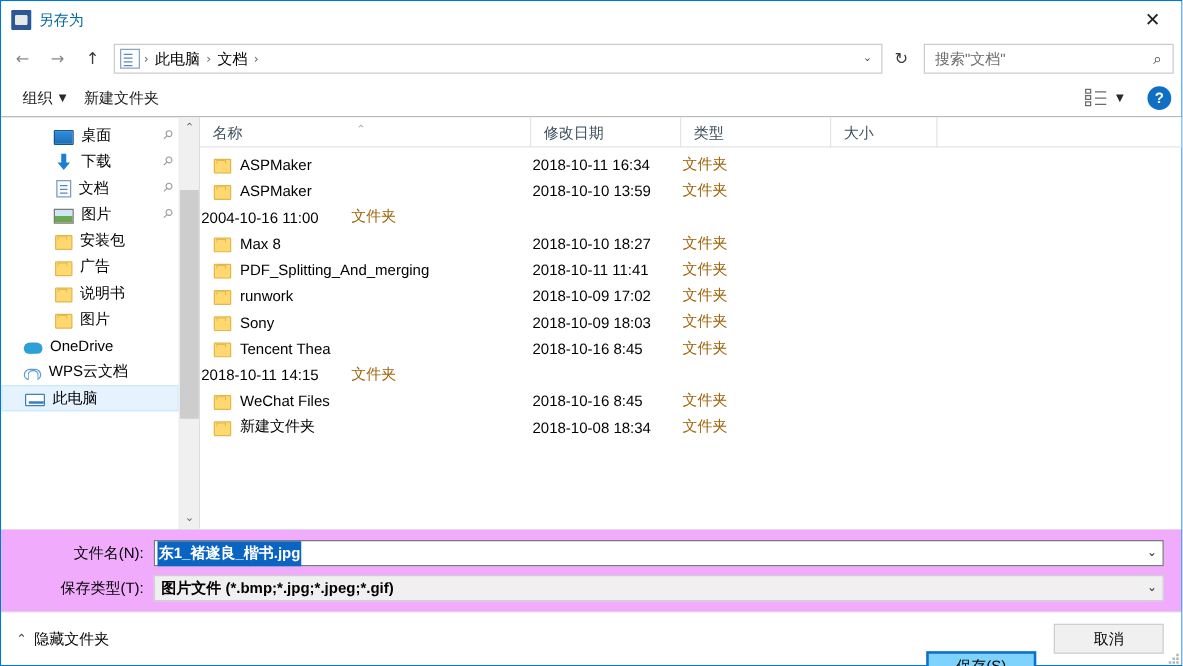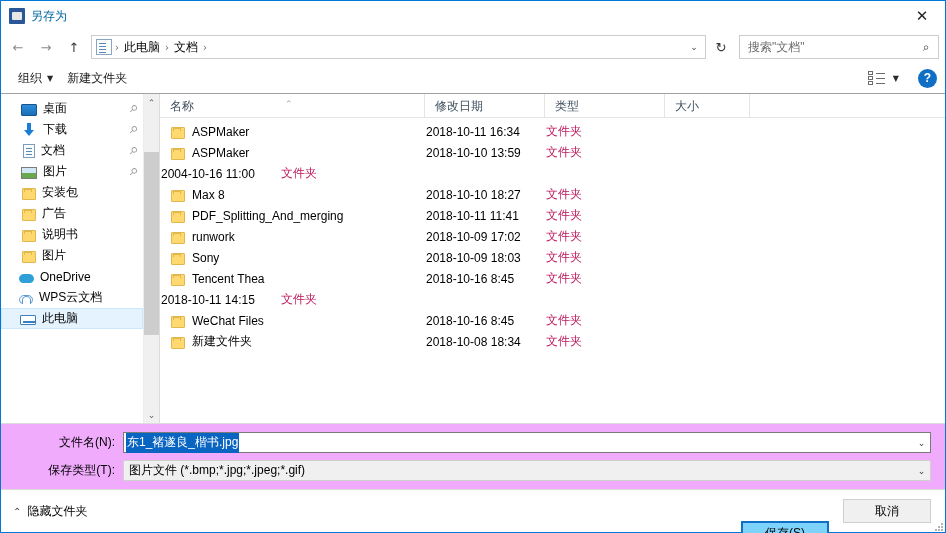--- a/index.html
+++ b/index.html
@@ -153,21 +153,21 @@
     border-right: 1px solid #dcdcdc;
   }
   .sidebar {
     flex: 1; overflow: hidden; padding-top: 4px;
   }
   .side-item {
     height: 21px; display: flex; align-items: center;
     padding-left: 18px; padding-right: 6px; gap: 6px;
     font-size: 12px; color: #000; white-space: nowrap;
   }
-  .side-item.indent { padding-left: 20px; }
+  .side-item.indent { padding-left: 30px; margin-left: 12px; }
   .side-item.selected { background: #e5f3ff; border: 1px solid #cce8ff; height: 21px; }
   .side-item .pin {
     margin-left: auto; color: #9a9a9a; font-size: 10px;
     font-family: "DejaVu Sans", sans-serif;
     transform: rotate(45deg);
   }
   .si-ico { width: 16px; height: 16px; position: relative; flex: 0 0 auto; }
 
   .ico-desktop { background: linear-gradient(#2e8ddb,#1b6fb8); border: 1px solid #17558c; border-radius: 1px; height: 12px; margin-top: 2px; }
   .ico-download::before {
@@ -255,39 +255,39 @@
     position: absolute; left: 125px; top: -2px;
     color: #9aa8b5; font-size: 9px; font-family: "DejaVu Sans", sans-serif;
   }
   .rows { flex: 1; overflow: hidden; padding-top: 3px; }
   .frow {
     height: 21px; display: flex; align-items: center;
     font-size: 12px; color: #000;
   }
   .fc-name { width: 265px; display: flex; align-items: center; gap: 7px; padding-left: 10px; white-space: nowrap; overflow: hidden; }
   .fc-date { width: 120px; padding-left: 1px; color: #000; white-space: nowrap; }
-  .fc-type { width: 120px; padding-left: 1px; color: #be185d; white-space: nowrap; }
+  .fc-type { width: 120px; padding-left: 1px; color: #a16207; white-space: nowrap; }
   .fc-size { width: 85px; padding-left: 10px; color: #000; white-space: nowrap; }
 
   
   .form {
     padding: 8px 14px 6px 14px;
     background: #f0abfc;
     border-bottom: 1px solid #dcdcdc;
   }
   .frm-row { display: flex; align-items: center; margin-bottom: 7px; }
   .frm-row:last-child { margin-bottom: 2px; }
   .frm-label {
     width: 108px; min-width: 108px; text-align: right;
     padding-right: 8px; font-size: 12px; color: #000; white-space: nowrap;
   }
   .frm-field {
     flex: 1; height: 21px; border: 1px solid #7a7a7a;
     background: #ffffff; display: flex; align-items: center;
-    padding-left: 2px; position: relative;
+    padding-left: 2px; position: relative; font-weight: bold;
   }
   .frm-field.readonly { background: #f0f0f0; border: 1px solid #cfcfcf; padding-left: 5px; }
   .sel-text {
     background: #0a64c2; color: #ffffff; font-size: 12px;
     padding: 1px 1px 2px 1px; white-space: nowrap;
   }
   .plain-text { font-size: 12px; color: #000; white-space: nowrap; }
   .fld-drop {
     margin-left: auto; width: 17px; height: 19px;
     display: flex; align-items: center; justify-content: center;

